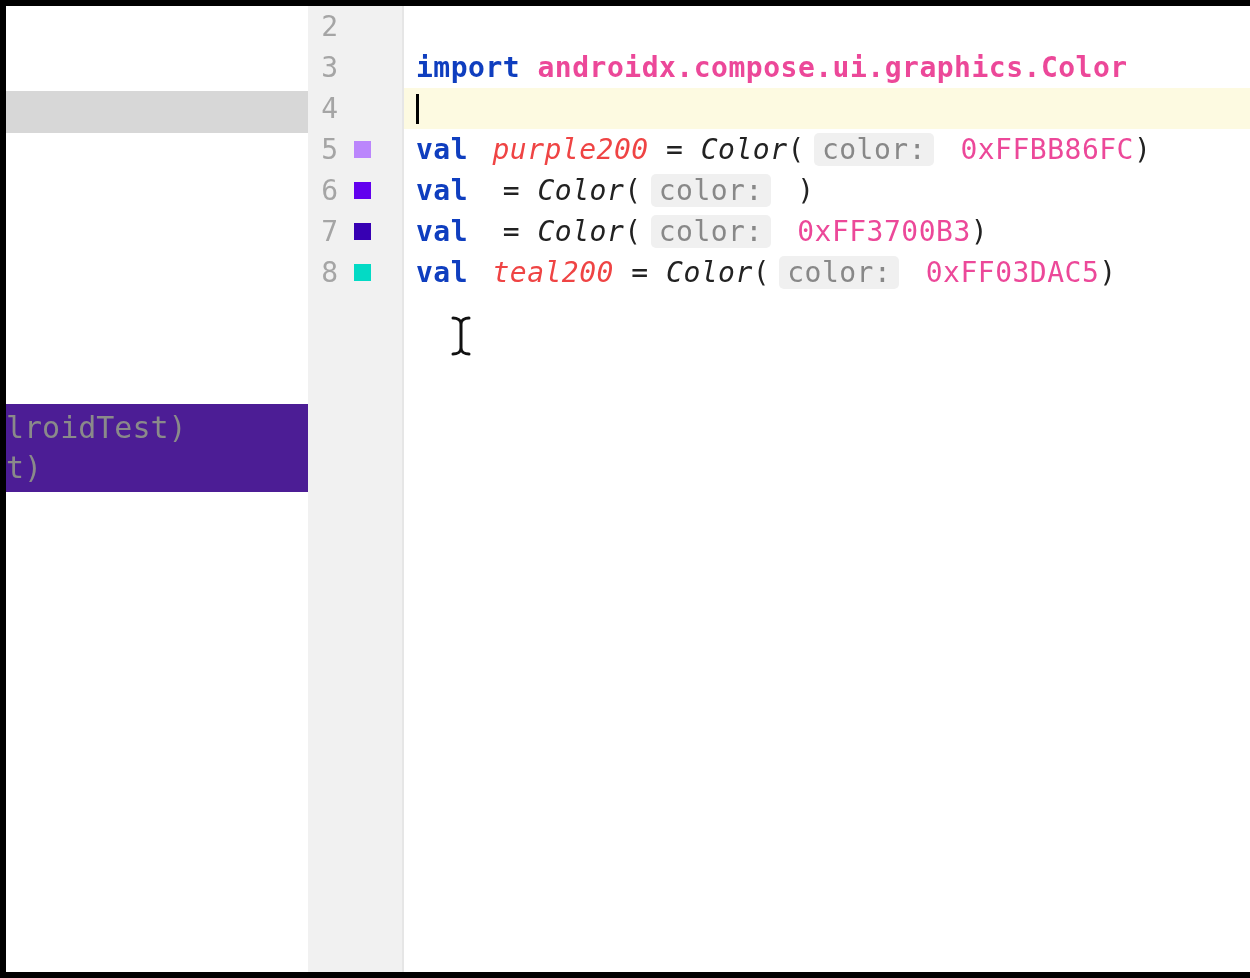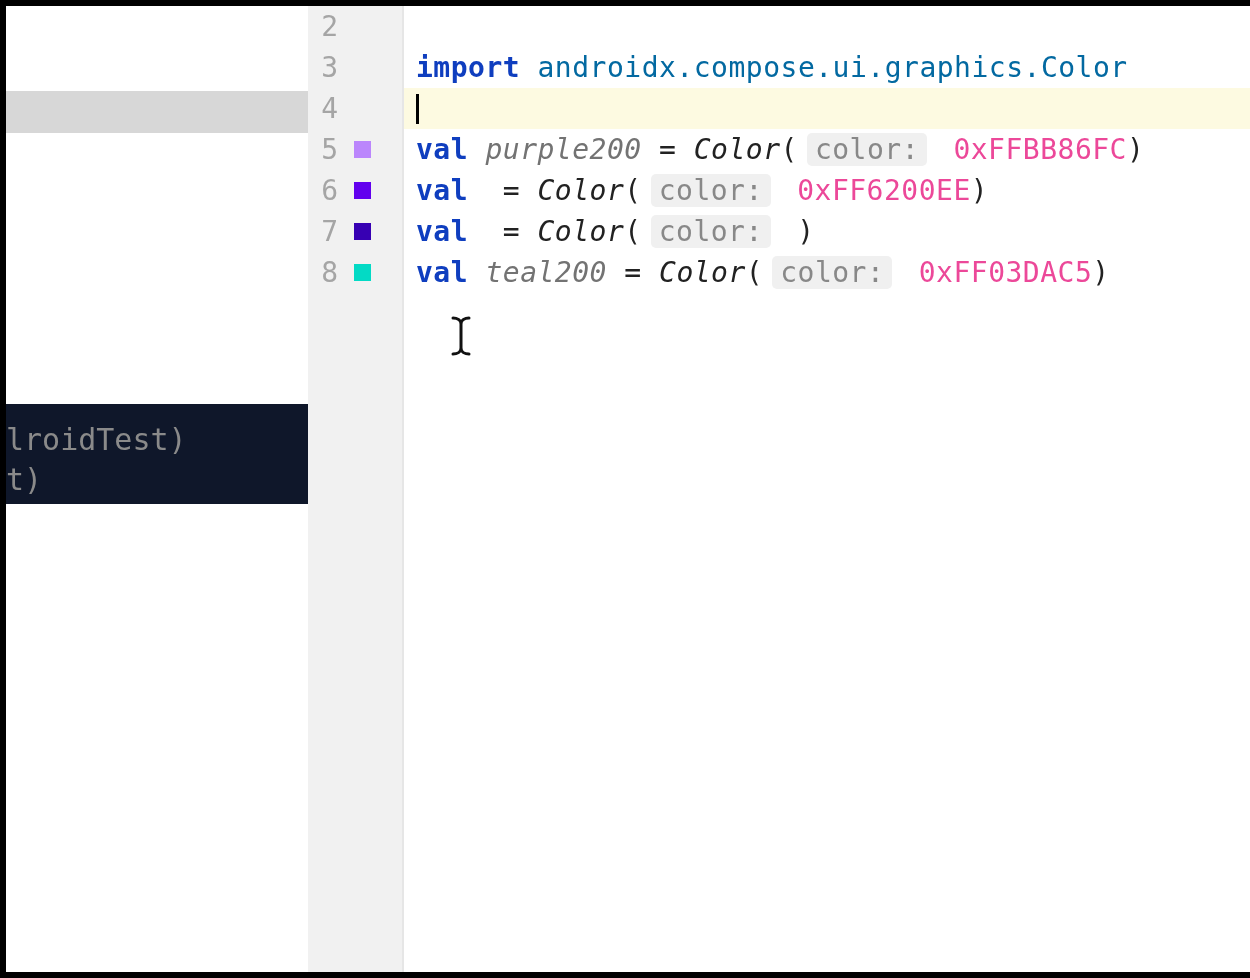--- a/index.html
+++ b/index.html
@@ -32,22 +32,22 @@
       top: 85px;
       height: 42px;
       width: 302px;
       background: #d7d7d7;
     }
     .sidebar-item-group {
       position: absolute;
       left: 0;
       top: 398px;
       width: 302px;
-      background: #0f172a;
-      padding: 16px 0 4px 0;
+      background: #4c1d95;
+      padding: 4px 0 4px 0;
     }
     .sidebar-item {
       font-size: 30px;
       color: #8a8a8a;
       line-height: 40px;
       white-space: nowrap;
       overflow: hidden;
     }
     .gutter {
       position: absolute;
@@ -95,21 +95,21 @@
       align-items: center;
       font-size: 28px;
       white-space: pre;
       padding-left: 12px;
       letter-spacing: 0.5px;
     }
     .highlighted-line {
       background: #fdfae1;
     }
     .kw { color: #0f3ebf; font-weight: bold; }
-    .varname { color: #737373; font-style: italic; }
+    .varname { color: #ef4444; font-style: italic; margin-left: 7px; }
     .classname { color: #222; font-style: italic; }
     .op { color: #222; }
     .hint-box {
       background: #f0f0f0;
       border-radius: 5px;
       padding: 0 8px;
       margin: 0 9px;
       color: #888;
       font-style: normal;
       display:inline-block;
@@ -124,21 +124,21 @@
       vertical-align: middle;
     }
     .text-cursor-icon {
       position: absolute;
       left: 45px;
       top: 310px;
       font-size: 40px;
       color: #111;
       pointer-events: none;
     }
-    .import-path { color: #0369a1; }
+    .import-path { color: #ec4899; font-weight: bold; }
   </style>
 </head>
 <body>
 
 <div class="frame">
 
   <div class="sidebar">
     <div class="sidebar-row"></div>
     <div class="sidebar-item-group">
       <div class="sidebar-item">lroidTest)</div>
@@ -180,24 +180,24 @@
       <span class="kw">import</span><span class="import-path"> androidx.compose.ui.graphics.Color</span>
     </div>
     <div class="code-line highlighted-line">
       <span class="cursor"></span>
     </div>
 
     <div class="code-line">
       <span class="kw">val</span><span> </span><span class="varname">purple200</span><span class="op"> = </span><span class="classname">Color</span><span class="op">(</span><span class="hint-box">color:</span><span> </span><span class="hexnum">0xFFBB86FC</span><span class="op">)</span>
     </div>
     <div class="code-line">
-      <span class="kw">val</span><span> </span><span class="op"> = </span><span class="classname">Color</span><span class="op">(</span><span class="hint-box">color:</span><span> </span><span class="hexnum">0xFF6200EE</span><span class="op">)</span>
-    </div>
-    <div class="code-line">
       <span class="kw">val</span><span> </span><span class="op"> = </span><span class="classname">Color</span><span class="op">(</span><span class="hint-box">color:</span><span> </span><span class="op">)</span>
+    </div>
+    <div class="code-line">
+      <span class="kw">val</span><span> </span><span class="op"> = </span><span class="classname">Color</span><span class="op">(</span><span class="hint-box">color:</span><span> </span><span class="hexnum">0xFF3700B3</span><span class="op">)</span>
     </div>
     <div class="code-line">
       <span class="kw">val</span><span> </span><span class="varname">teal200</span><span class="op"> = </span><span class="classname">Color</span><span class="op">(</span><span class="hint-box">color:</span><span> </span><span class="hexnum">0xFF03DAC5</span><span class="op">)</span>
     </div>
 
     <div class="text-cursor-icon">
       <svg width="24" height="40" viewBox="0 0 24 40">
         <path d="M4 2 C 8 2 12 4 12 8 C 12 4 16 2 20 2 M12 8 L12 32 M4 38 C 8 38 12 36 12 32 C 12 36 16 38 20 38" stroke="#111" stroke-width="3" fill="none" stroke-linecap="round"></path>
       </svg>
     </div>

